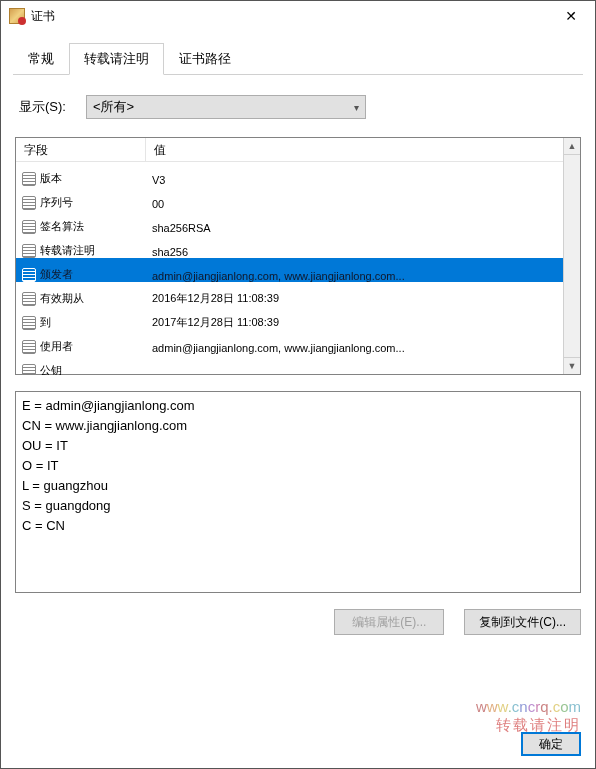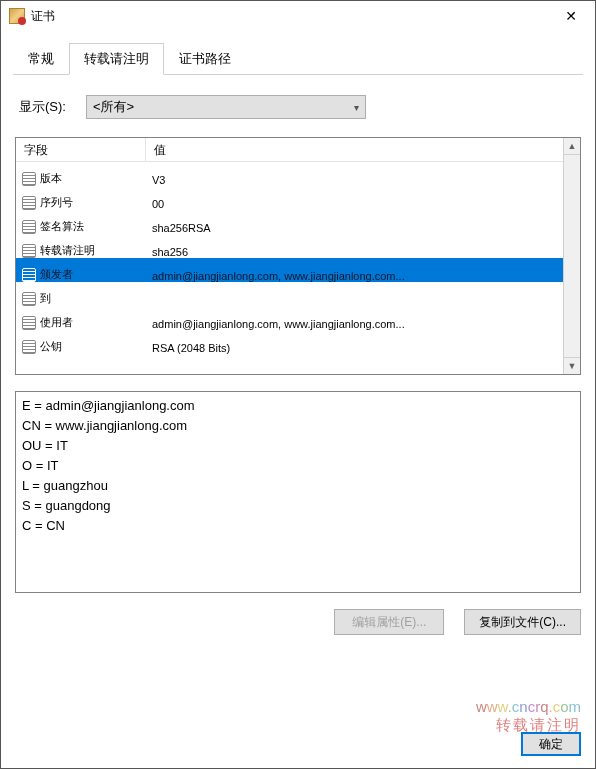--- a/index.html
+++ b/index.html
@@ -115,36 +115,43 @@
         <div class="row sel">
           <div class="cell f">
             <span class="fic"></span>
             <span>颁发者</span>
           </div>
           <div class="cell v">admin@jiangjianlong.com, www.jiangjianlong.com...</div>
         </div>
         <div class="row">
           <div class="cell f">
             <span class="fic"></span>
+            <span>有效期从</span>
+          </div>
+          <div class="cell v">2016年12月28日 11:08:39</div>
+        </div>
+        <div class="row">
+          <div class="cell f">
+            <span class="fic"></span>
             <span>到</span>
           </div>
+          <div class="cell v">2017年12月28日 11:08:39</div>
         </div>
         <div class="row">
           <div class="cell f">
             <span class="fic"></span>
             <span>使用者</span>
           </div>
           <div class="cell v">admin@jiangjianlong.com, www.jiangjianlong.com...</div>
         </div>
         <div class="row">
           <div class="cell f">
             <span class="fic"></span>
             <span>公钥</span>
           </div>
-          <div class="cell v">RSA (2048 Bits)</div>
         </div>
       </div>
     <div class="sbar">
       <div class="up">▲</div>
       <div class="dn">▼</div>
     </div>
   </div>
 
   <div class="detail-box">E = admin@jiangjianlong.com
 CN = www.jiangjianlong.com

